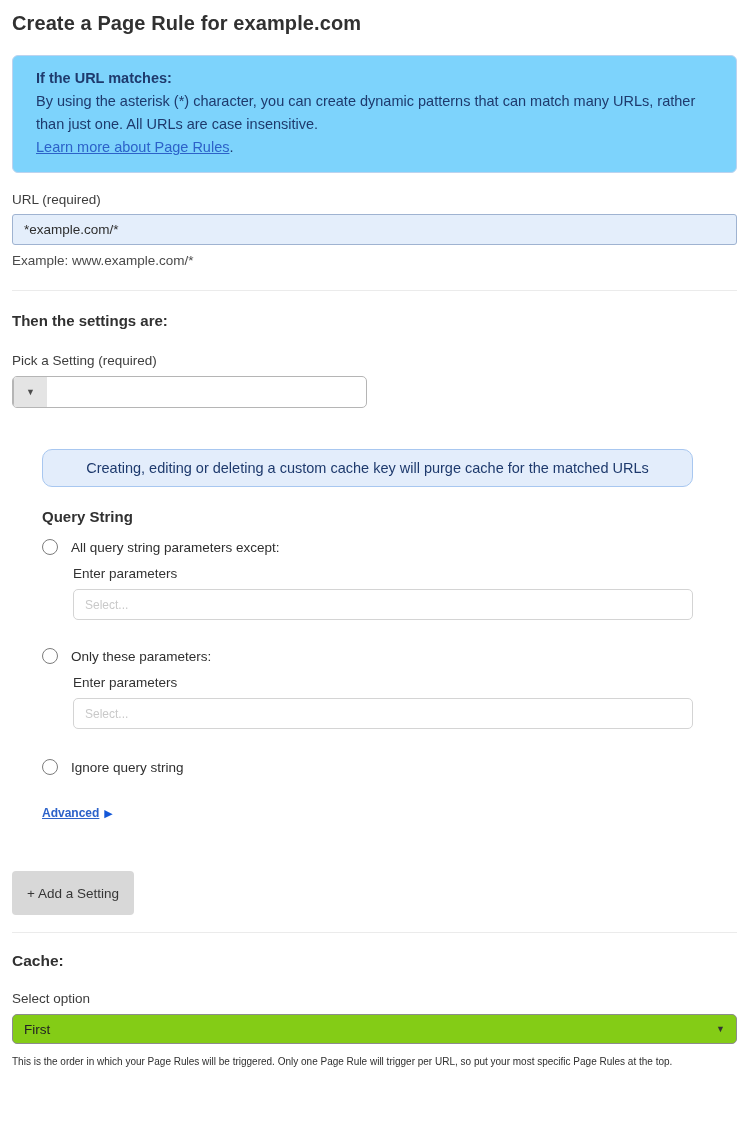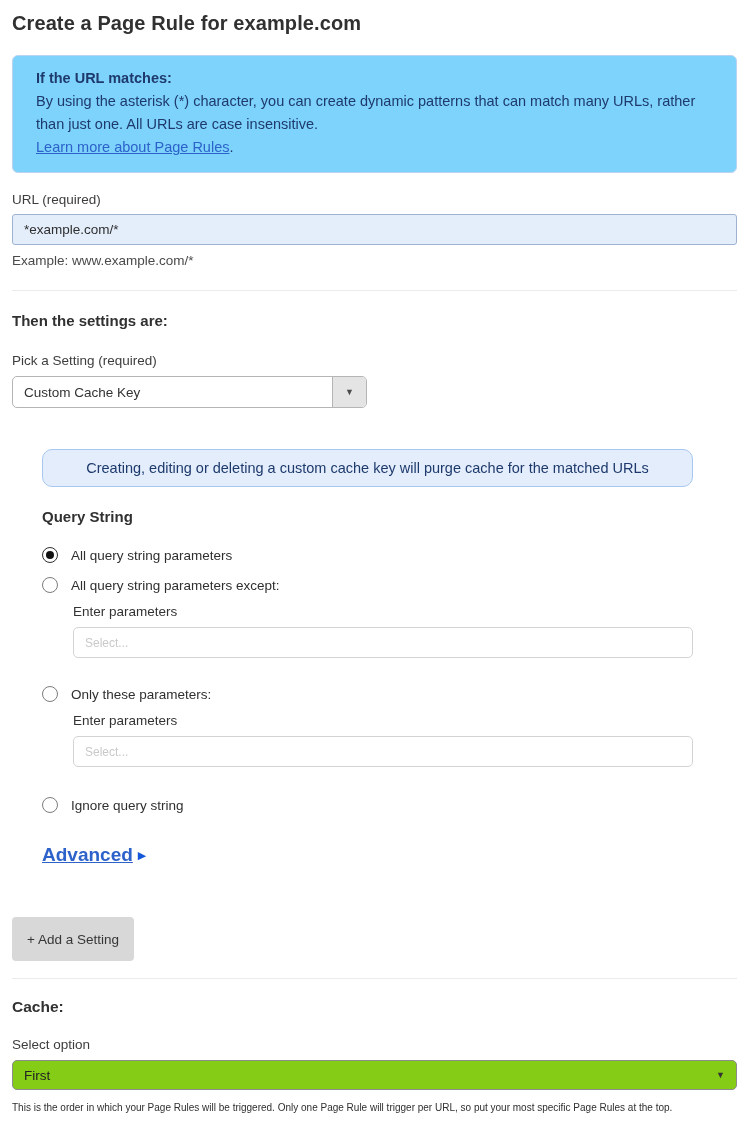--- a/index.html
+++ b/index.html
@@ -183,21 +183,21 @@
   .advanced-link {
     margin-left: 30px;
     margin-top: 31px;
     display: flex;
     align-items: center;
     width: max-content;
     cursor: pointer;
   }
   .advanced-link .adv-text {
     color: #2c62c9;
-    font-size: 19px;
+    font-size: 12px;
     font-weight: 700;
     text-decoration: underline;
   }
   .advanced-link .adv-arrow {
     color: #1457d8;
     font-size: 11px;
     margin-left: 5px;
   }
 
   .btn {
@@ -262,34 +262,29 @@
   <div class="field-label">URL (required)</div>
   <input class="url-input" type="text" value="*example.com/*" style="">
   <div class="helper-text">Example: www.example.com/*</div>
 
   <hr class="divider">
 
   <div class="section-heading">Then the settings are:</div>
 
   <div class="field-label" style="margin-top:24px">Pick a Setting (required)</div>
   <div class="setting-select">
-    <div class="sel-value">Custom Cache Key</div>
     <div class="sel-arrow-seg">
       <span>▼</span>
     </div>
   </div>
 
   <div class="cache-notice">Creating, editing or deleting a custom cache key will purge cache for the matched URLs</div>
 
   <div class="qs-heading">Query String</div>
 
-  <div class="radio-row mt22">
-    <span class="radio checked"></span>
-    <span class="radio-label">All query string parameters</span>
-  </div>
 
   <div class="radio-row mt13">
     <span class="radio"></span>
     <span class="radio-label">All query string parameters except:</span>
   </div>
   <div class="sub-label">Enter parameters</div>
   <input class="param-input" type="text" placeholder="Select..." style="">
 
   <div class="radio-row mt28">
     <span class="radio"></span>

